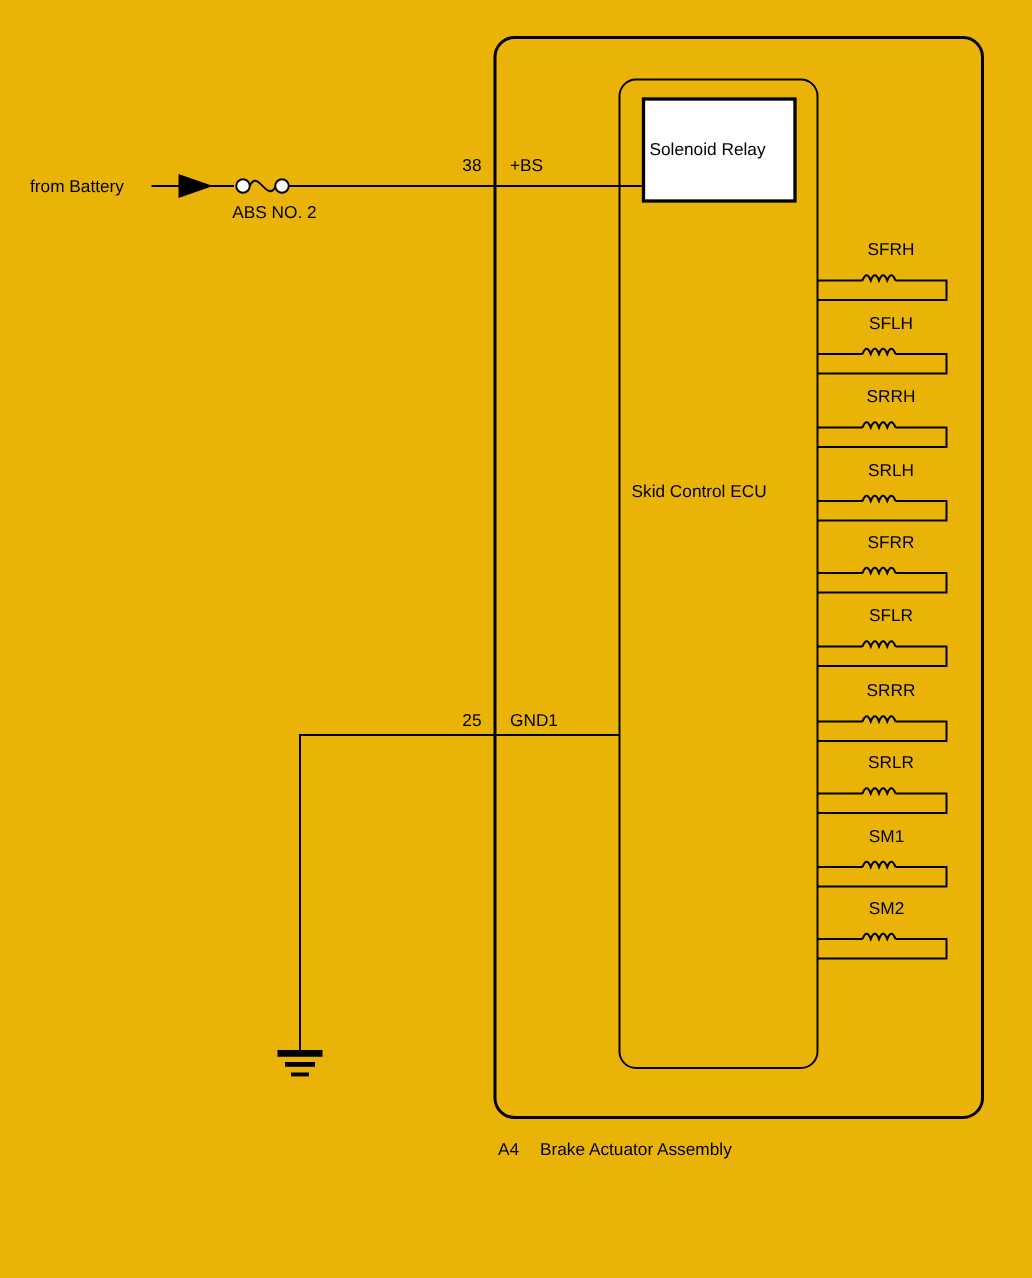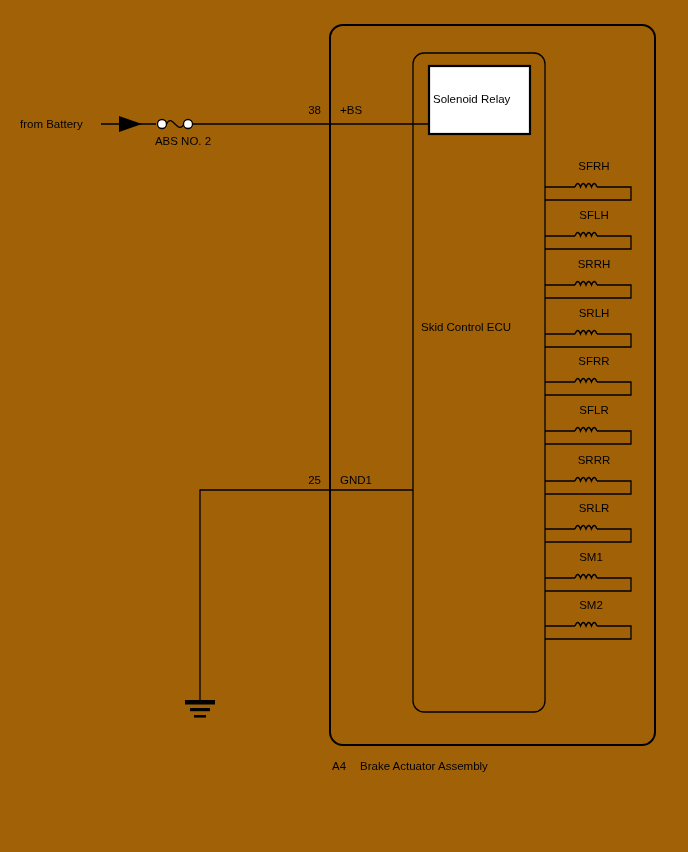--- a/index.html
+++ b/index.html
@@ -8,21 +8,21 @@
     background: #ffffff;
   }
   body {
     font-family: "Liberation Sans", sans-serif;
     color: #000000;
   }
   #diagram-root {
     position: relative;
     width: 688px;
     height: 852px;
-    background: #a16207;
+    background: #eab308;
     overflow: hidden;
   }
   #schematic-svg {
     position: absolute;
     left: 0;
     top: 0;
     width: 688px;
     height: 852px;
   }
   .svg-label {

